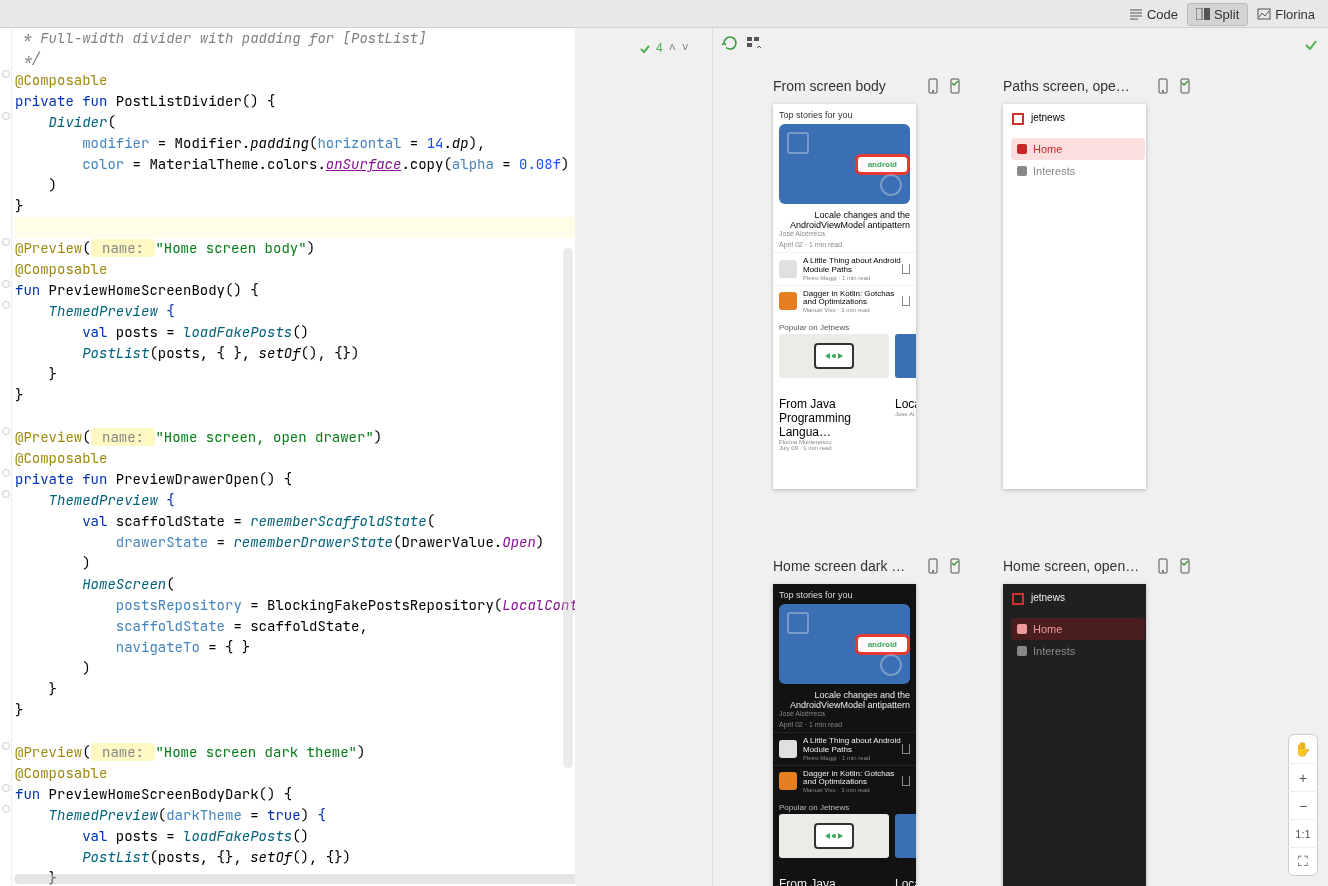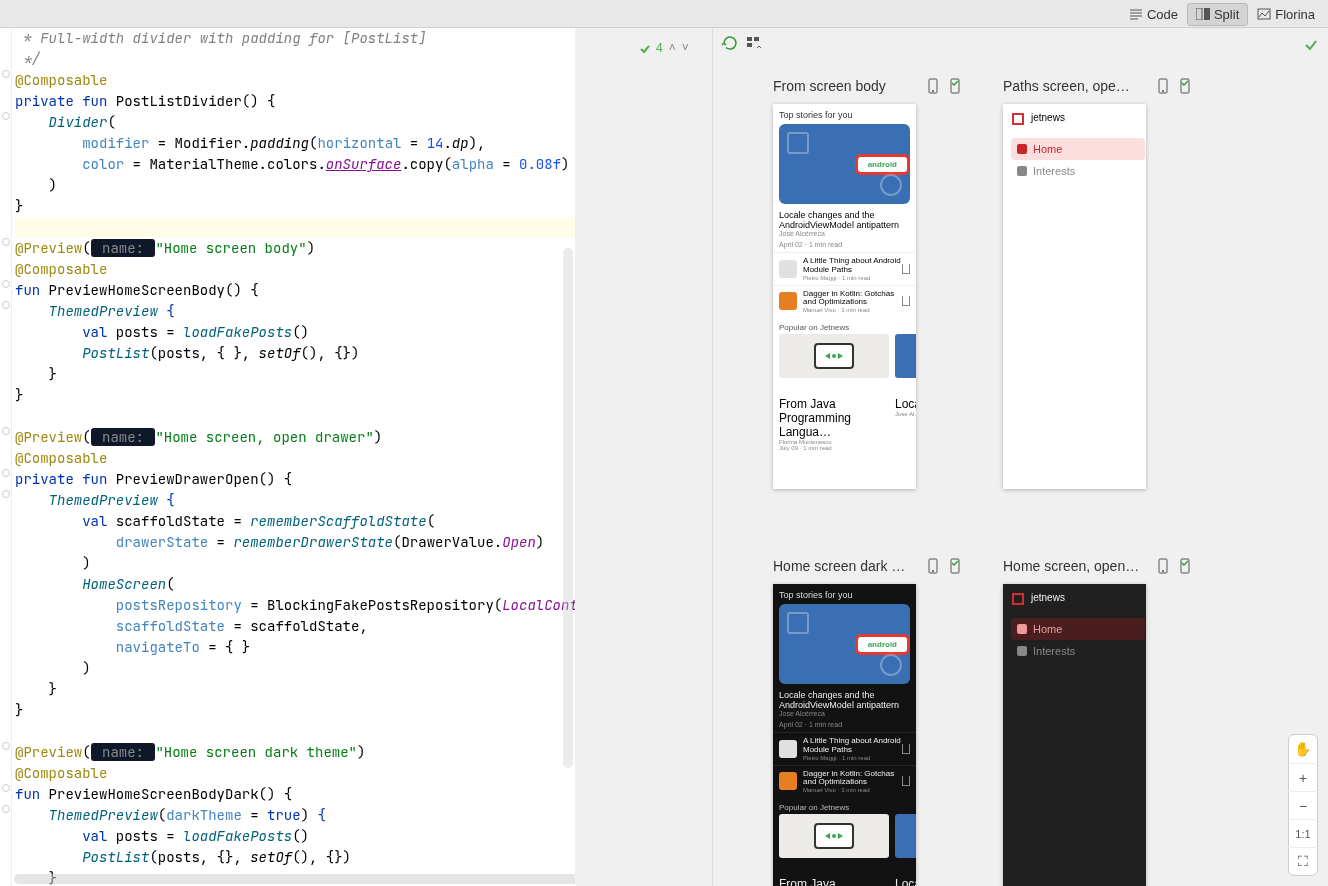--- a/index.html
+++ b/index.html
@@ -47,21 +47,21 @@
   .c-comment { color:#808080; font-style:italic; }
   .c-annot   { color:#9e880d; }
   .c-kw      { color:#0033b3; }
   .c-fn      { color:#00627a; }
   .c-named   { color:#4585be; }
   .c-str     { color:#067d17; }
   .c-num     { color:#1750eb; }
   .c-enum    { color:#871094; font-style:italic; }
   .c-under   { text-decoration: underline; }
   .c-func    { font-style: italic; }
-  .param-hint { background:#0f172a; color:#888; border-radius:3px; padding:0 3px; font-style:normal;}
+  .param-hint { background:#fef9c3; color:#888; border-radius:3px; padding:0 3px; font-style:normal;}
   
   .editor-indicators {
     position:absolute; top:38px; left:640px; height:20px;
     display:flex; align-items:center; gap:6px; font-size:12px; color:#666;
     z-index: 5;
   }
   .ind-check{ width:10px;height:10px; }
   .chev{ cursor:pointer; color:#888;}
   .scrollbar-h {
     position:absolute; bottom:2px; left:14px; width:690px; height:10px;
@@ -100,21 +100,21 @@
   .pv-drawer-top { position:absolute; top:0; right:-10px; width:20px; height:20px; background:#d32f2f;}
   
   .mp-h1{font-size:9px; padding:6px 6px 4px; color:#333;}
   .dark .mp-h1{color:#ddd;}
   .mp-hero{ margin:0 6px;height:80px;border-radius:6px;
     background:linear-gradient(135deg,#3b6fb3 0%, #3b6fb3 100%);
     display:flex;align-items:center;justify-content:flex-end;position:relative;overflow:hidden;}
   .mp-hero::before,.mp-hero::after{content:"";position:absolute;width:18px;height:18px;border:2px solid rgba(255,255,255,.3);border-radius:3px;}
   .mp-hero::before{left:8px;top:8px;} .mp-hero::after{right:8px;bottom:8px;border-radius:50%;}
   .mp-hero-badge{background:#fff;border:3px solid #e53935;border-radius:6px;padding:3px 10px;font-size:8px;color:#3aa657;font-weight:bold;}
-  .mp-title{font-size:9px;padding:6px 6px 0;font-weight:500;}
+  .mp-title{font-size:9px;padding:6px 6px 0;font-weight:500;text-align:right;}
   .mp-sub{font-size:7px;color:#888;padding:0 6px 4px;}
   .mp-row{display:flex;align-items:center;padding:4px 6px;border-top:1px solid rgba(0,0,0,.06);}
   .dark .mp-row{border-top-color:rgba(255,255,255,.08);}
   .mp-thumb{width:18px;height:18px;background:#e0e0e0;border-radius:3px;margin-right:6px;flex:none;}
   .mp-thumb.orange{background:#e67e22;}
   .mp-row-txt{flex:1;}
   .mp-row-t{font-size:8px;line-height:1.1;}
   .mp-row-s{font-size:6px;color:#888;}
   .mp-bm{width:8px;height:10px;border:1px solid #888;border-top:none;flex:none;}
   .mp-sec{font-size:8px;padding:6px 6px 2px;color:#555;}

